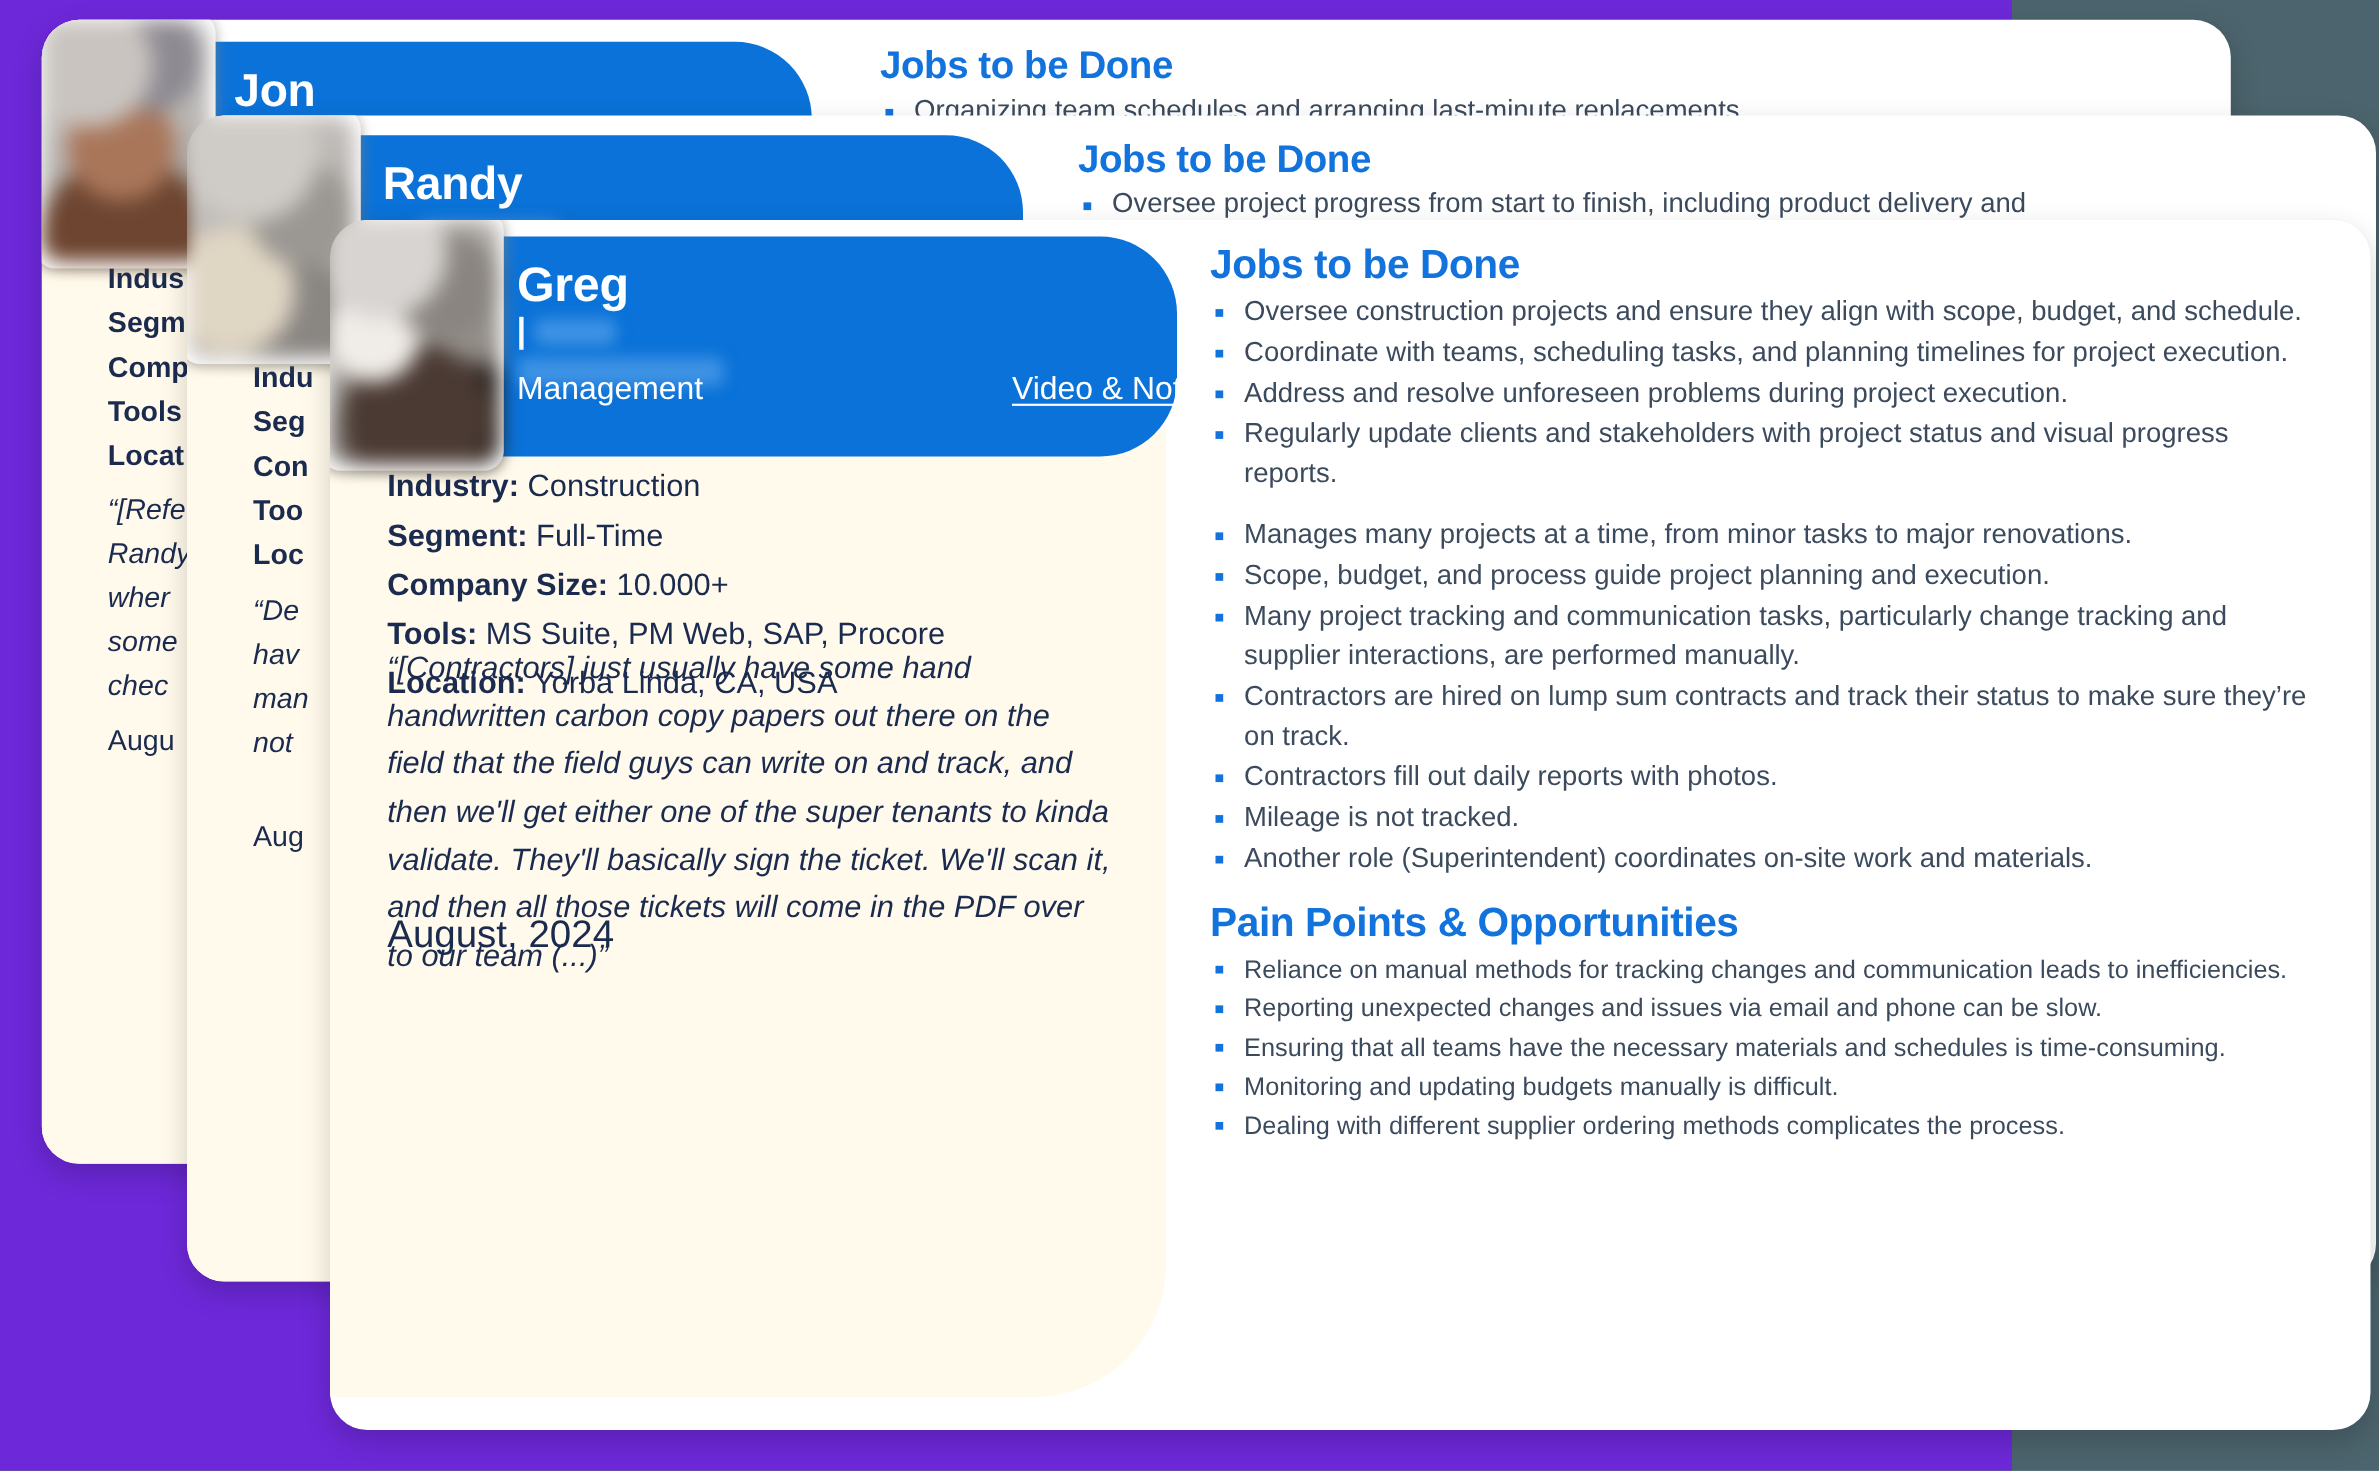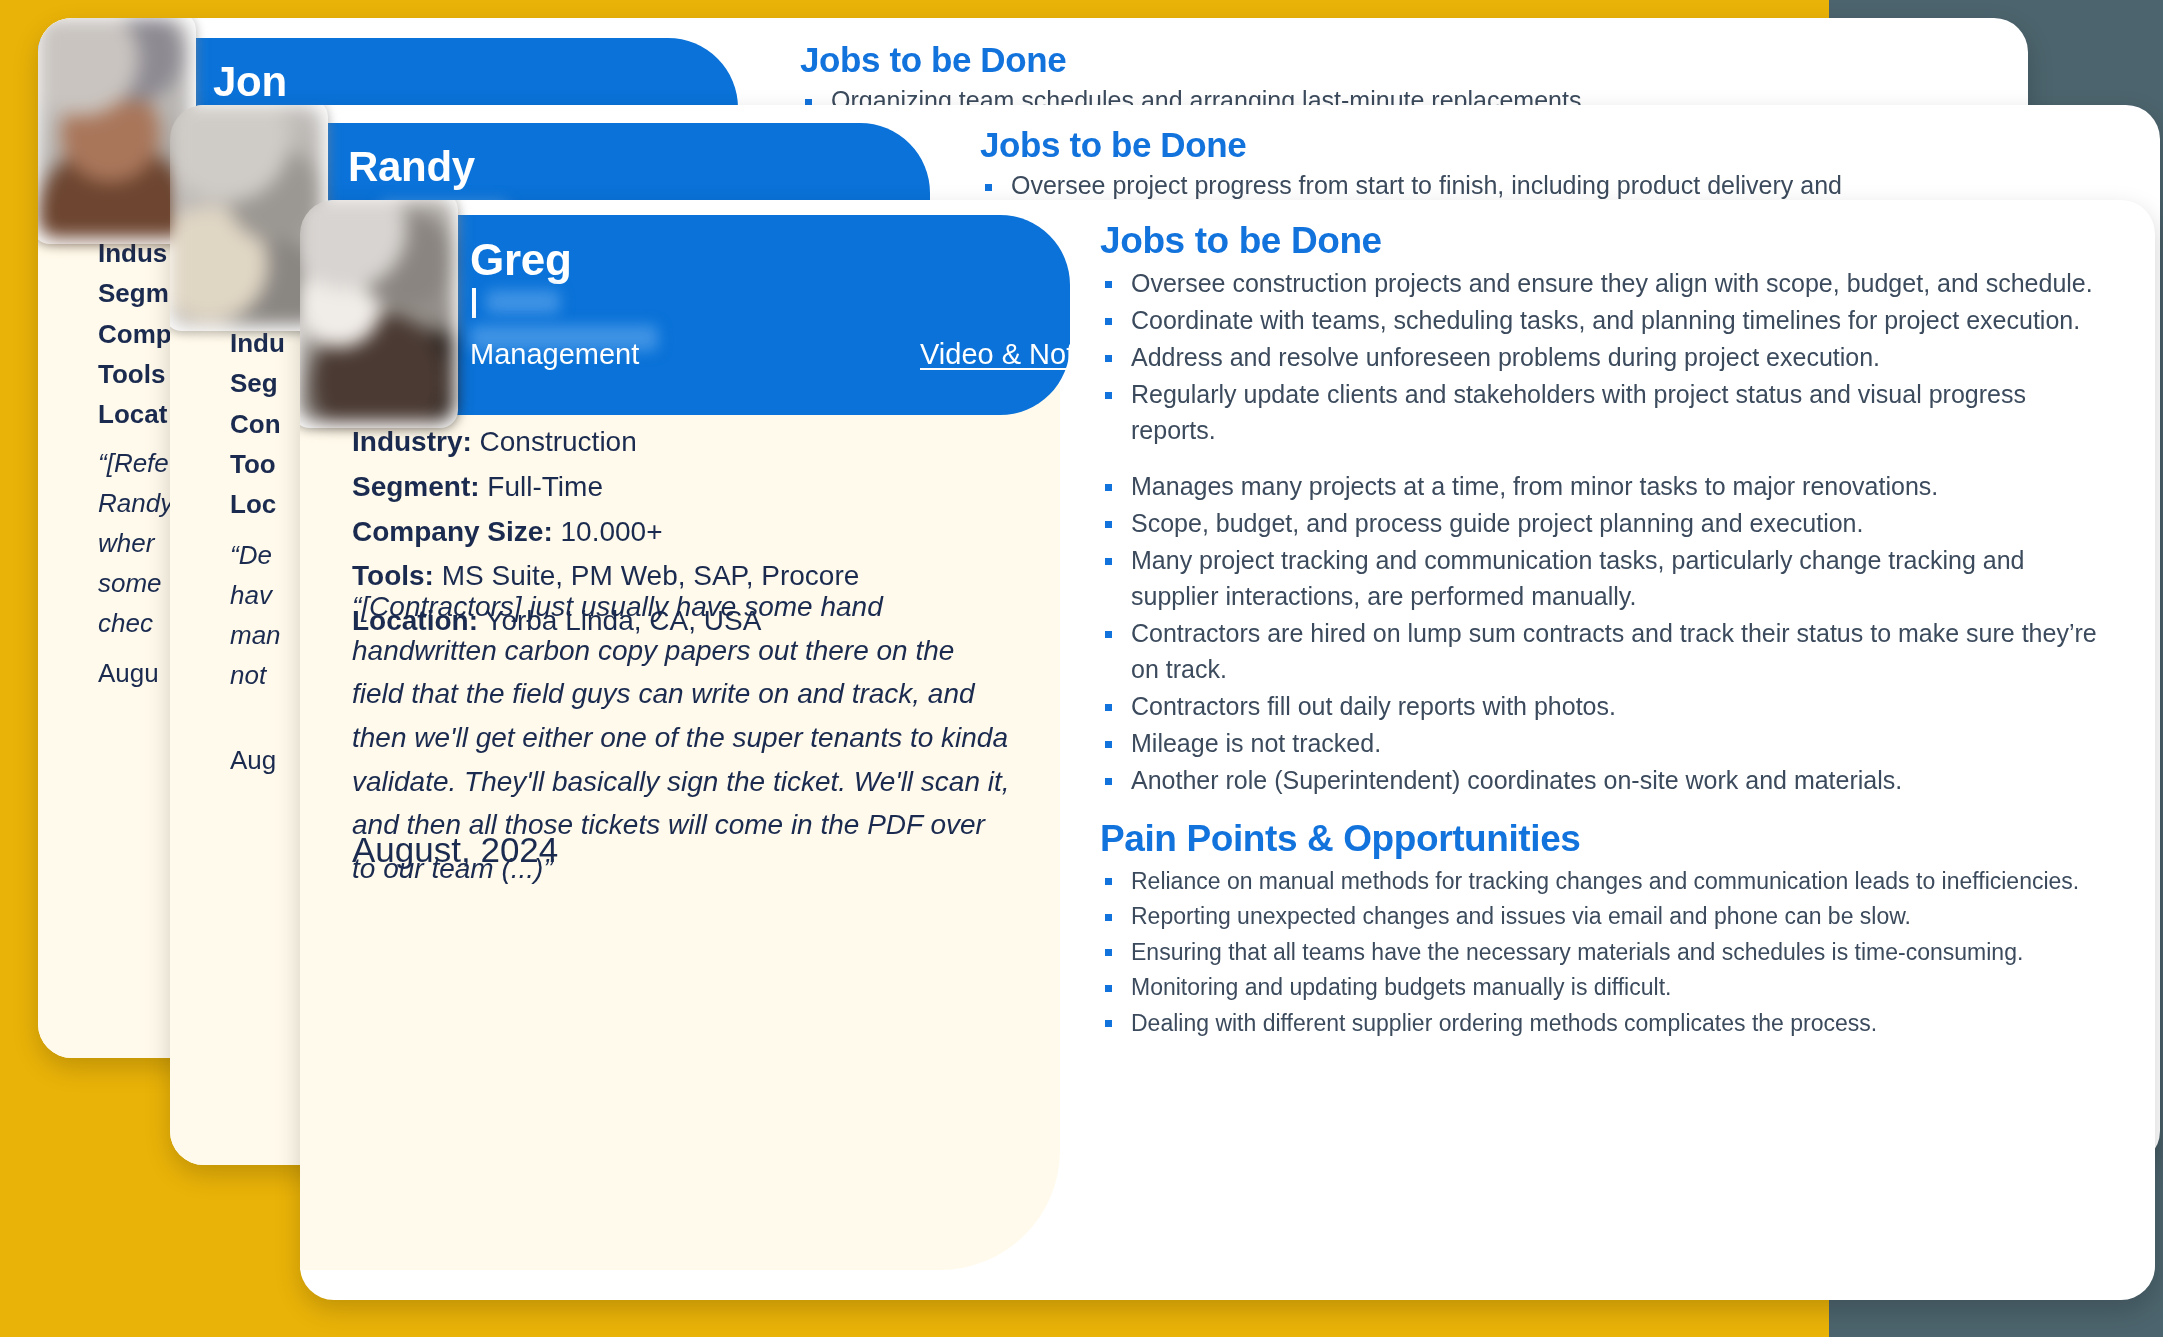--- a/index.html
+++ b/index.html
@@ -5,21 +5,21 @@
   html, body {
     margin: 0; padding: 0;
     background: #4c646d;
     width: 2163px; height: 1337px;
     overflow: hidden;
     font-family: "Liberation Sans", sans-serif;
   }
   #stage {
     position: relative;
     width: 1829px; height: 1337px;
-    background: #eab308;
+    background: #6d28d9;
   }
 
   
   .card {
     position: absolute;
     background: #ffffff;
     border-radius: 34px;
     box-shadow: 0 10px 26px rgba(0,0,0,0.18);
     overflow: hidden;
   }

